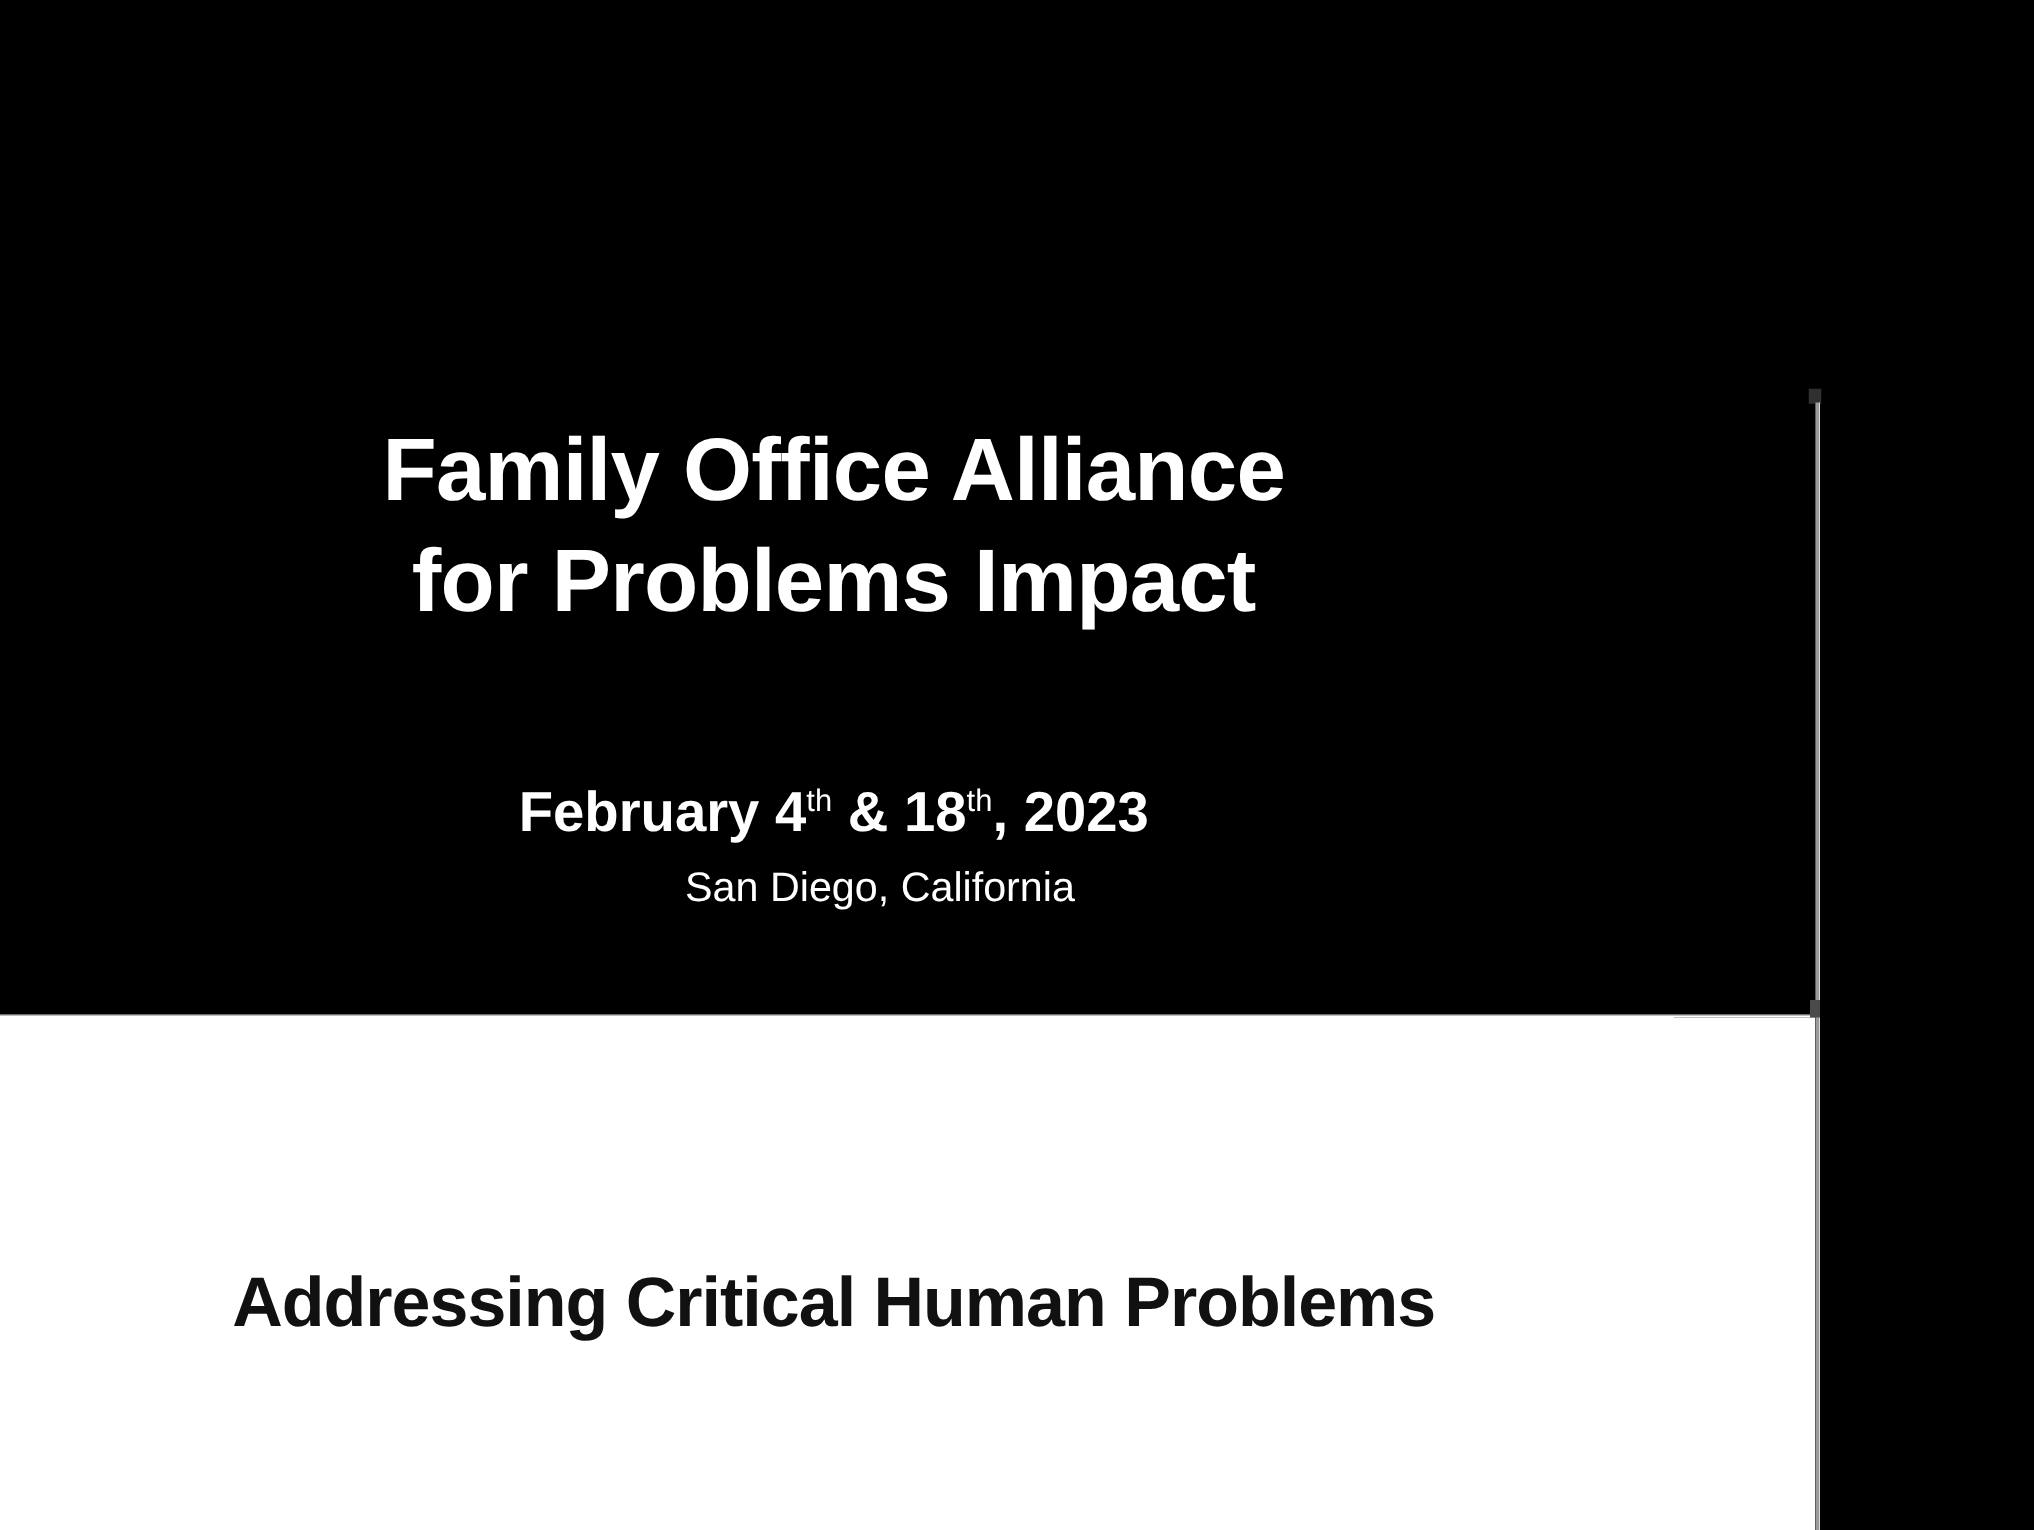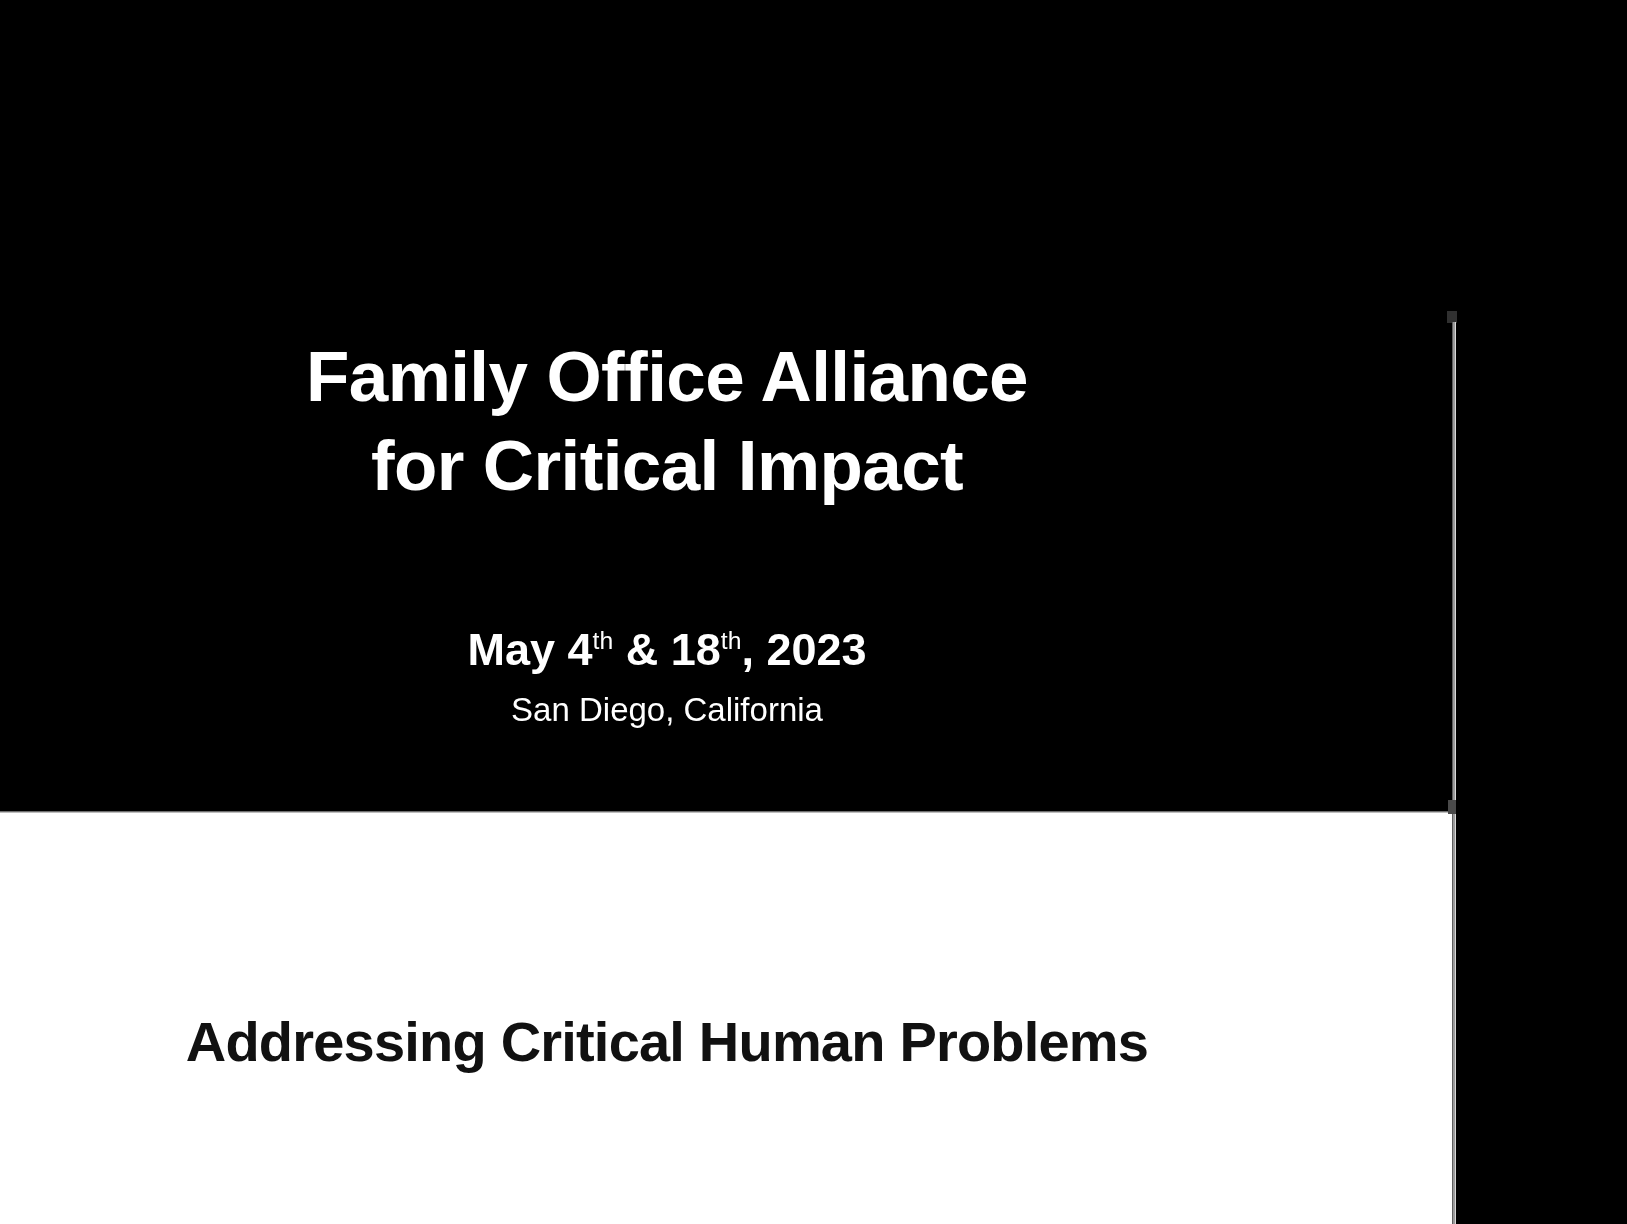--- a/index.html
+++ b/index.html
@@ -136,38 +136,38 @@
     font-weight: bold;
     font-size: 56px;
     line-height: 68px;
     letter-spacing: -0.8px;
     white-space: nowrap;
   }
 
   
   #title-block      { top: 332px; }
   #date-block       { top: 624px; }
-  #location-block   { top: 690px; }
+  #location-block   { top: 690px; padding-left: 37px; }
   #conference-block { top: 936px; }
   #subject-block    { top: 1008px; }
 </style>
 </head>
 <body>
 
 <div id="stage">
 
   <div class="slide-black">
 
     <div class="text-center-col" id="title-block">
       <div class="title-line">Family Office Alliance</div>
-      <div class="title-line">for Critical Impact</div>
+      <div class="title-line">for Problems Impact</div>
     </div>
 
     <div class="text-center-col" id="date-block">
-      <div class="date-line"><span>May </span><span>4</span><sup>th</sup><span> &amp; </span><span>18</span><sup>th</sup><span>, 2023</span></div>
+      <div class="date-line"><span>February </span><span>4</span><sup>th</sup><span> &amp; </span><span>18</span><sup>th</sup><span>, 2023</span></div>
     </div>
 
     <div class="text-center-col" id="location-block">
       <div class="location-line">San Diego, California</div>
     </div>
 
   </div>
 
   <div class="slide-white"></div>
 

